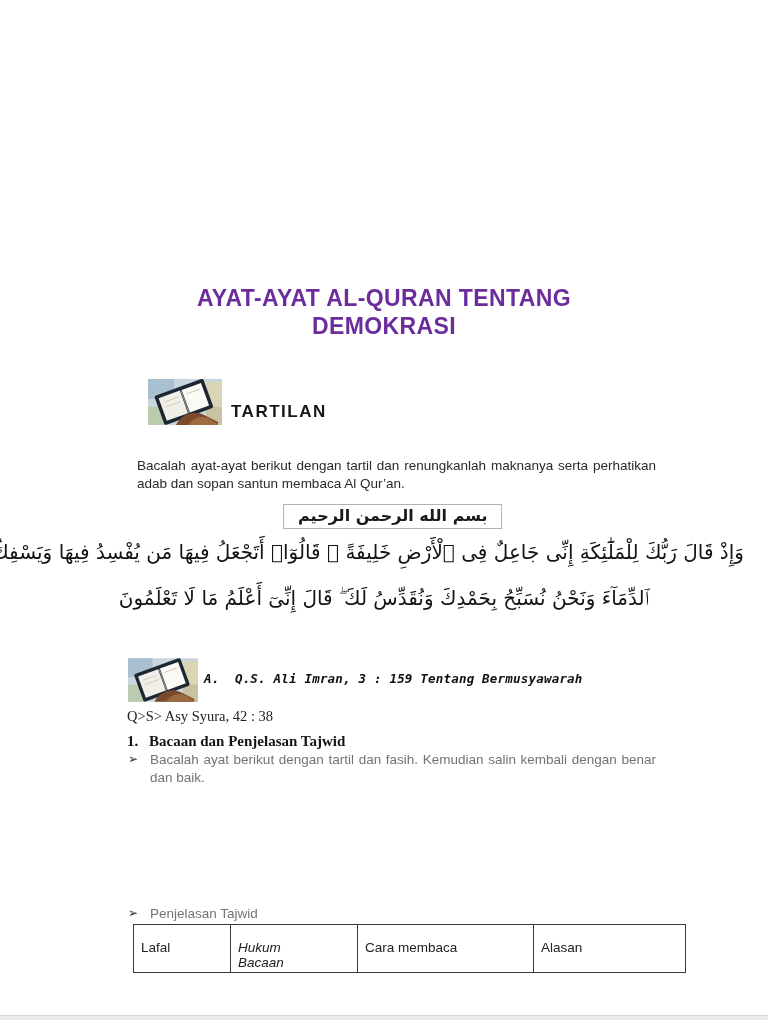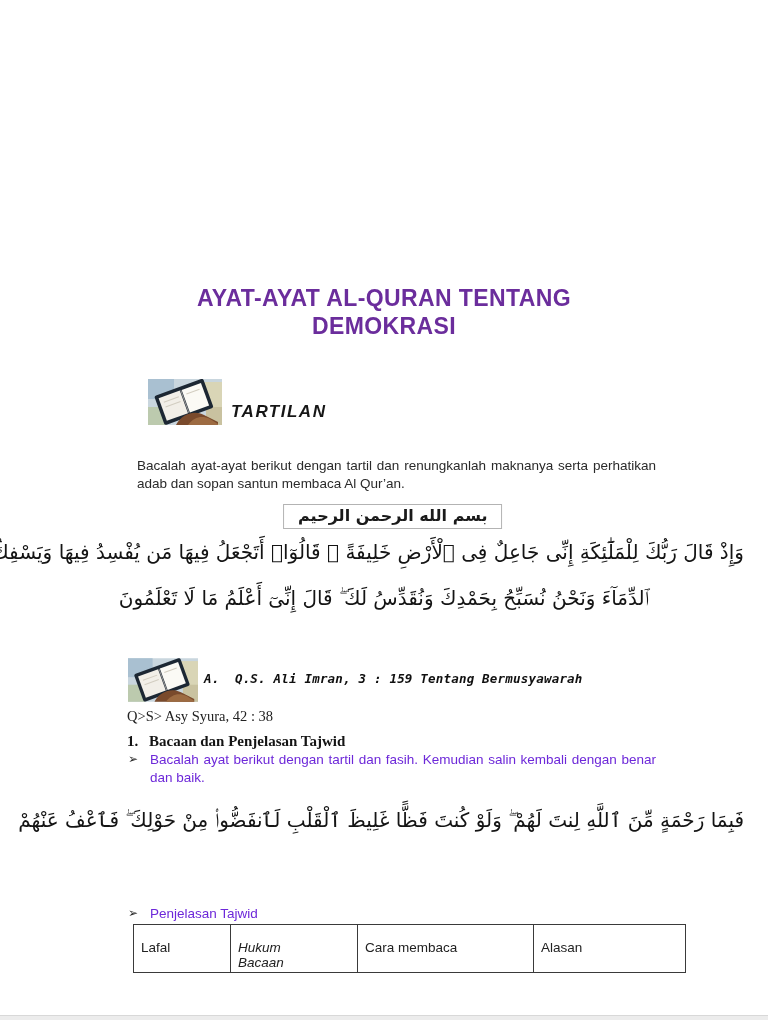--- a/index.html
+++ b/index.html
@@ -29,21 +29,20 @@
 
   .book-icon-1 { top: 379px; left: 148px; width: 74px; height: 46px; }
   .book-icon-2 { top: 658px; left: 128px; width: 70px; height: 44px; }
   .book-icon-1 svg, .book-icon-2 svg { width: 100%; height: 100%; display: block; }
 
   .tartilan-heading {
     top: 402px;
     left: 231px;
     font-size: 17px;
     font-weight: bold;
-    font-style: italic;
     letter-spacing: 1.5px;
     color: #161616;
   }
 
   .intro-paragraph {
     top: 457px;
     left: 137px;
     width: 519px;
     font-size: 13.5px;
     line-height: 17.5px;
@@ -116,21 +115,21 @@
     flex: 0 0 22px;
     font-size: 12px;
     padding-top: 1px;
     color: #2a2a2a;
   }
   .bullet-text {
     flex: 1;
     font-size: 13.5px;
     line-height: 17.5px;
     text-align: justify;
-    color: #6d28d9;
+    color: #737373;
   }
   .bullet-2 .bullet-text { text-align: left; }
 
   table.tajwid-table {
     position: absolute;
     top: 924px;
     left: 133px;
     width: 504px;
     border-collapse: collapse;
     table-layout: fixed;
@@ -227,21 +226,20 @@
 
   <div class="abs numbered-item">
     <span class="num">1.</span><span>Bacaan dan Penjelasan Tajwid</span>
   </div>
 
   <div class="abs bullet-row bullet-1">
     <span class="bullet-glyph">➢</span>
     <span class="bullet-text">Bacalah ayat berikut dengan tartil dan fasih. Kemudian salin kembali dengan benar dan baik.</span>
   </div>
 
-  <div class="abs arabic-line ar-3">فَبِمَا رَحْمَةٍ مِّنَ ٱللَّهِ لِنتَ لَهُمْ ۖ وَلَوْ كُنتَ فَظًّا غَلِيظَ ٱلْقَلْبِ لَٱنفَضُّوا۟ مِنْ حَوْلِكَ ۖ فَٱعْفُ عَنْهُمْ</div>
 
   <div class="abs bullet-row bullet-2">
     <span class="bullet-glyph">➢</span>
     <span class="bullet-text">Penjelasan Tajwid</span>
   </div>
 
   <table class="tajwid-table">
     <thead>
       <tr>
         <th class="col-lafal">

